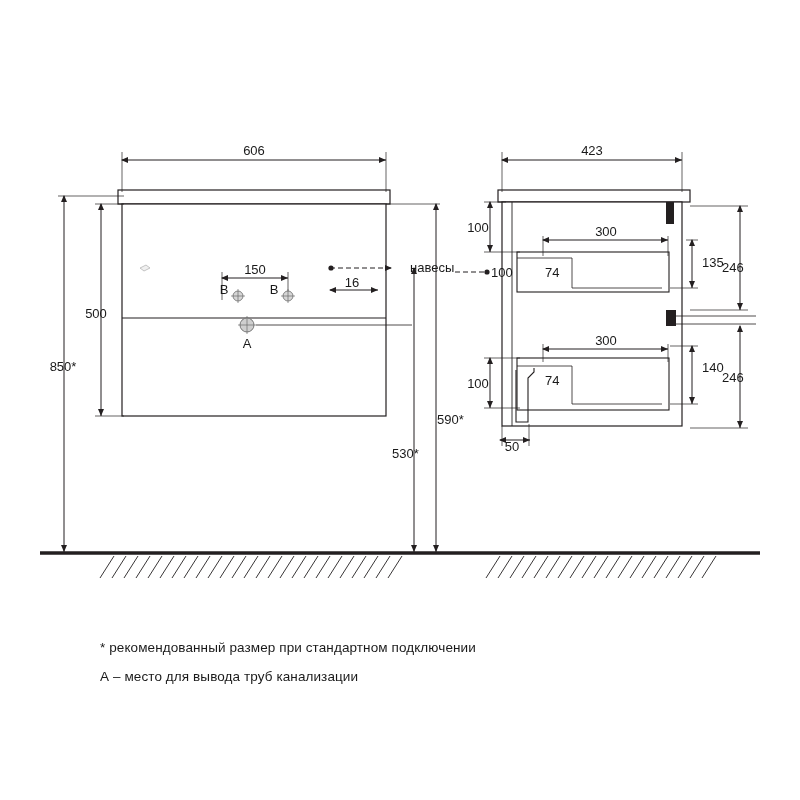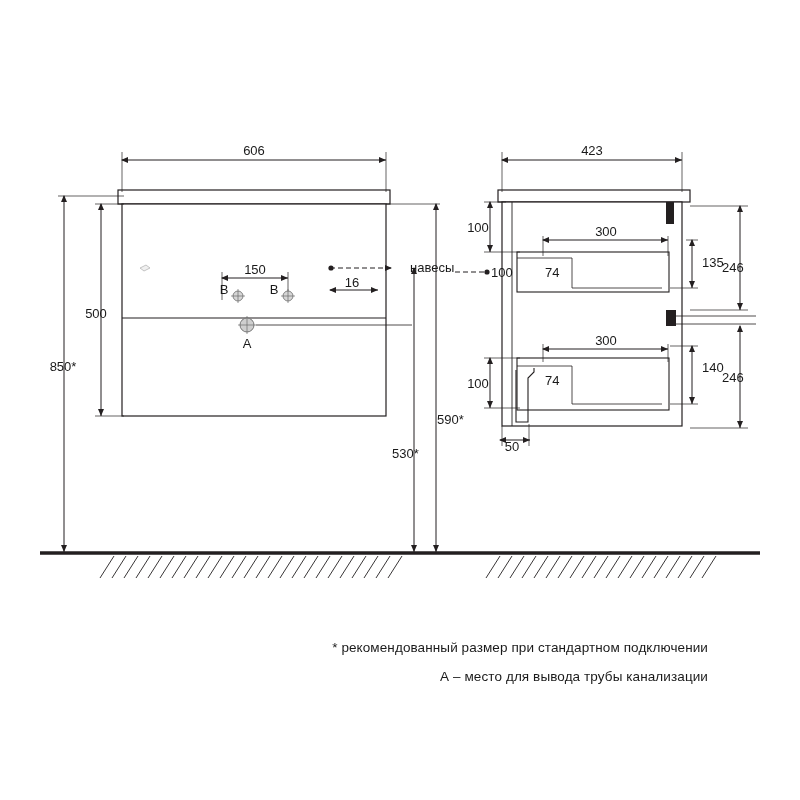--- a/index.html
+++ b/index.html
@@ -8,32 +8,31 @@
     background: #ffffff;
   }
   #root {
     position: relative;
     width: 800px;
     height: 800px;
     background: #ffffff;
     font-family: "Liberation Sans", sans-serif;
     color: #1a1a1a;
     overflow: hidden;
-    text-align: right;
   }
   svg#drawing {
     position: absolute;
     left: 0;
     top: 0;
     width: 800px;
     height: 800px;
   }
   .legend {
     position: absolute;
-    left: 108px;
+    left: 100px;
     top: 640px;
     width: 600px;
   }
   .legend .line {
     font-size: 13.5px;
     color: #1a1a1a;
     margin-bottom: 14px;
     letter-spacing: 0.1px;
   }
   text {
@@ -260,16 +259,16 @@
         <line x1="666" y1="578" x2="680" y2="556"></line>
         <line x1="678" y1="578" x2="692" y2="556"></line>
         <line x1="690" y1="578" x2="704" y2="556"></line>
         <line x1="702" y1="578" x2="716" y2="556"></line>
       </g>
     </g>
   </svg>
 
   <div class="legend">
     <div class="line">* рекомендованный размер при стандартном подключении</div>
-    <div class="line">А – место для вывода трубы канализации</div>
+    <div class="line">А – место для вывода труб канализации</div>
   </div>
 
 </div>
 
 </body></html>

